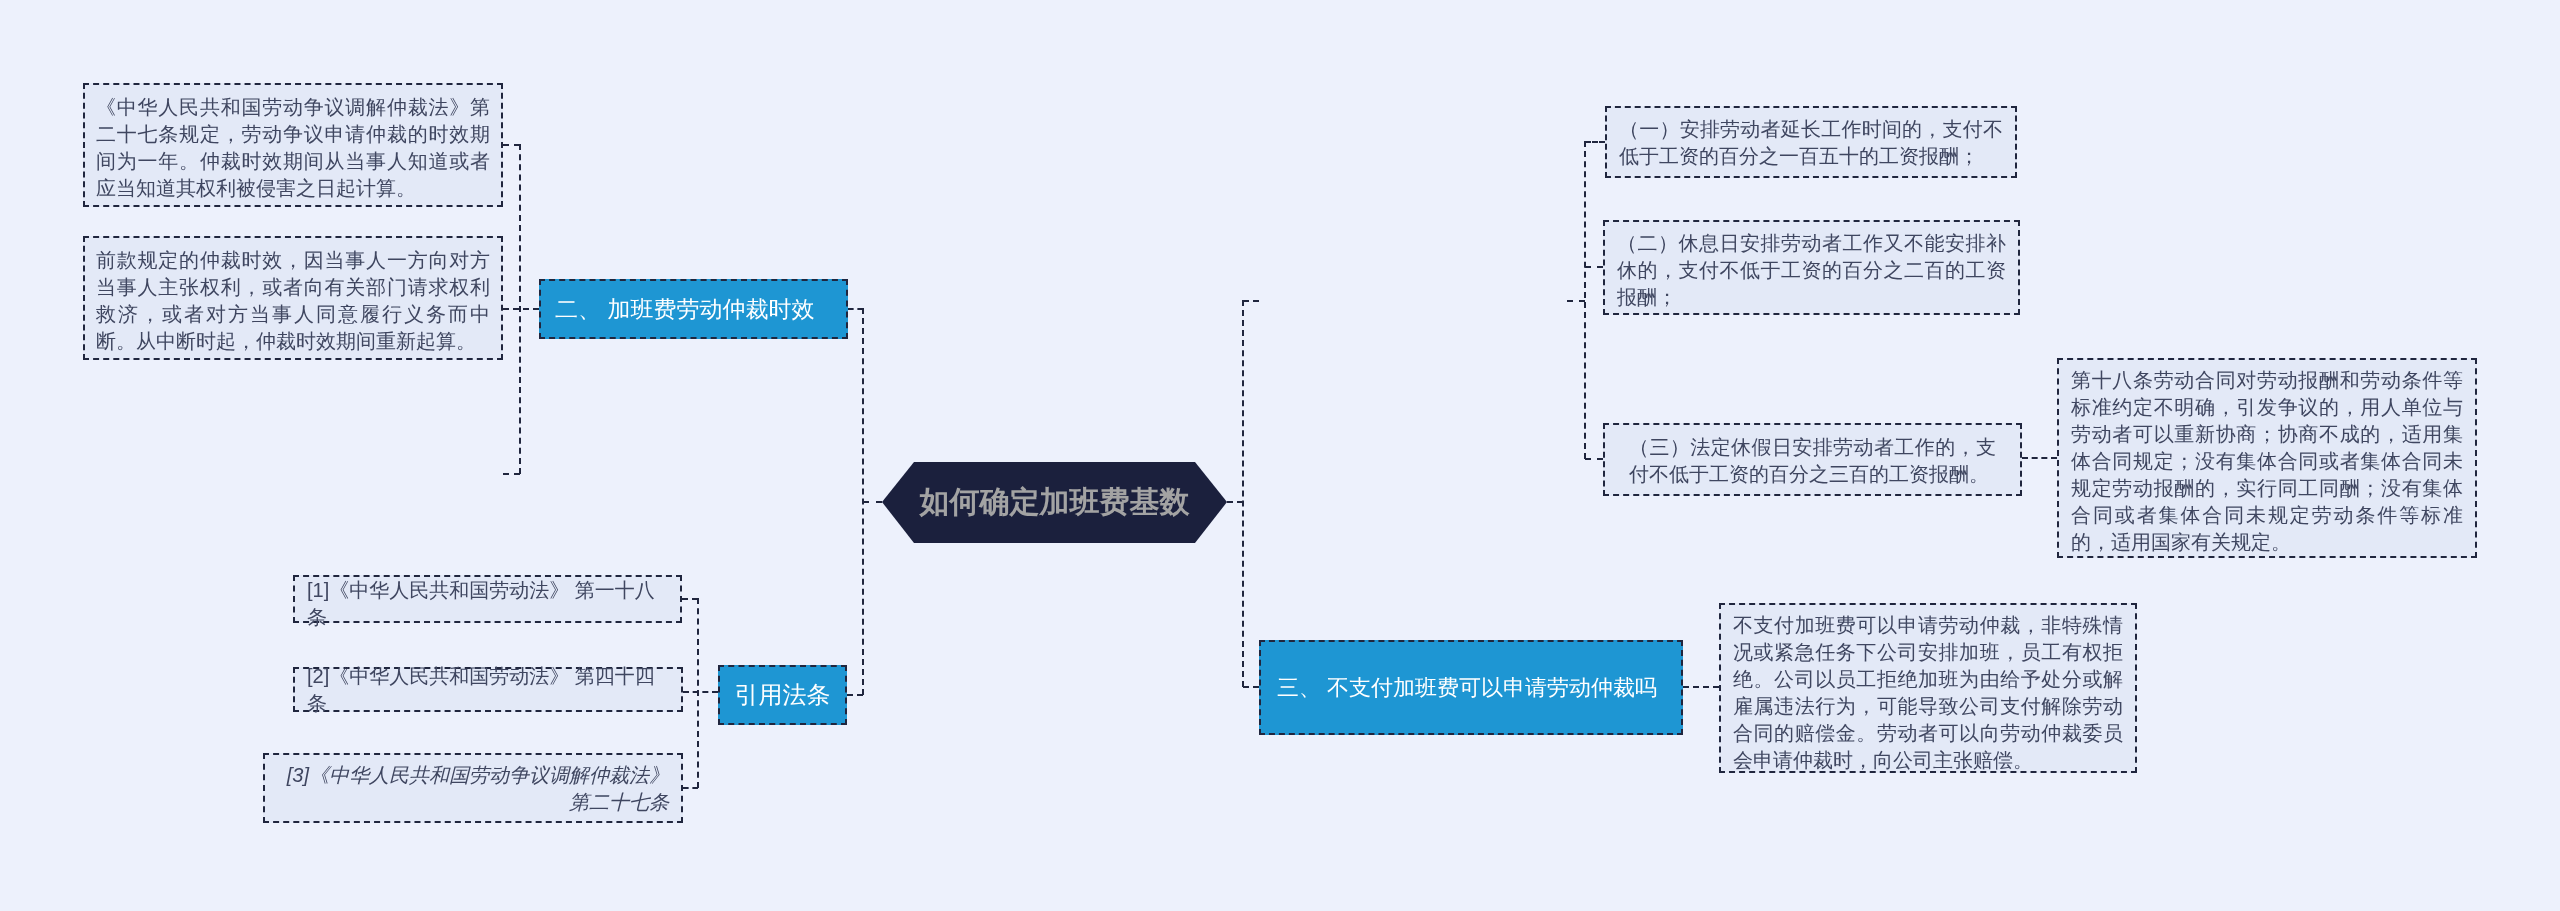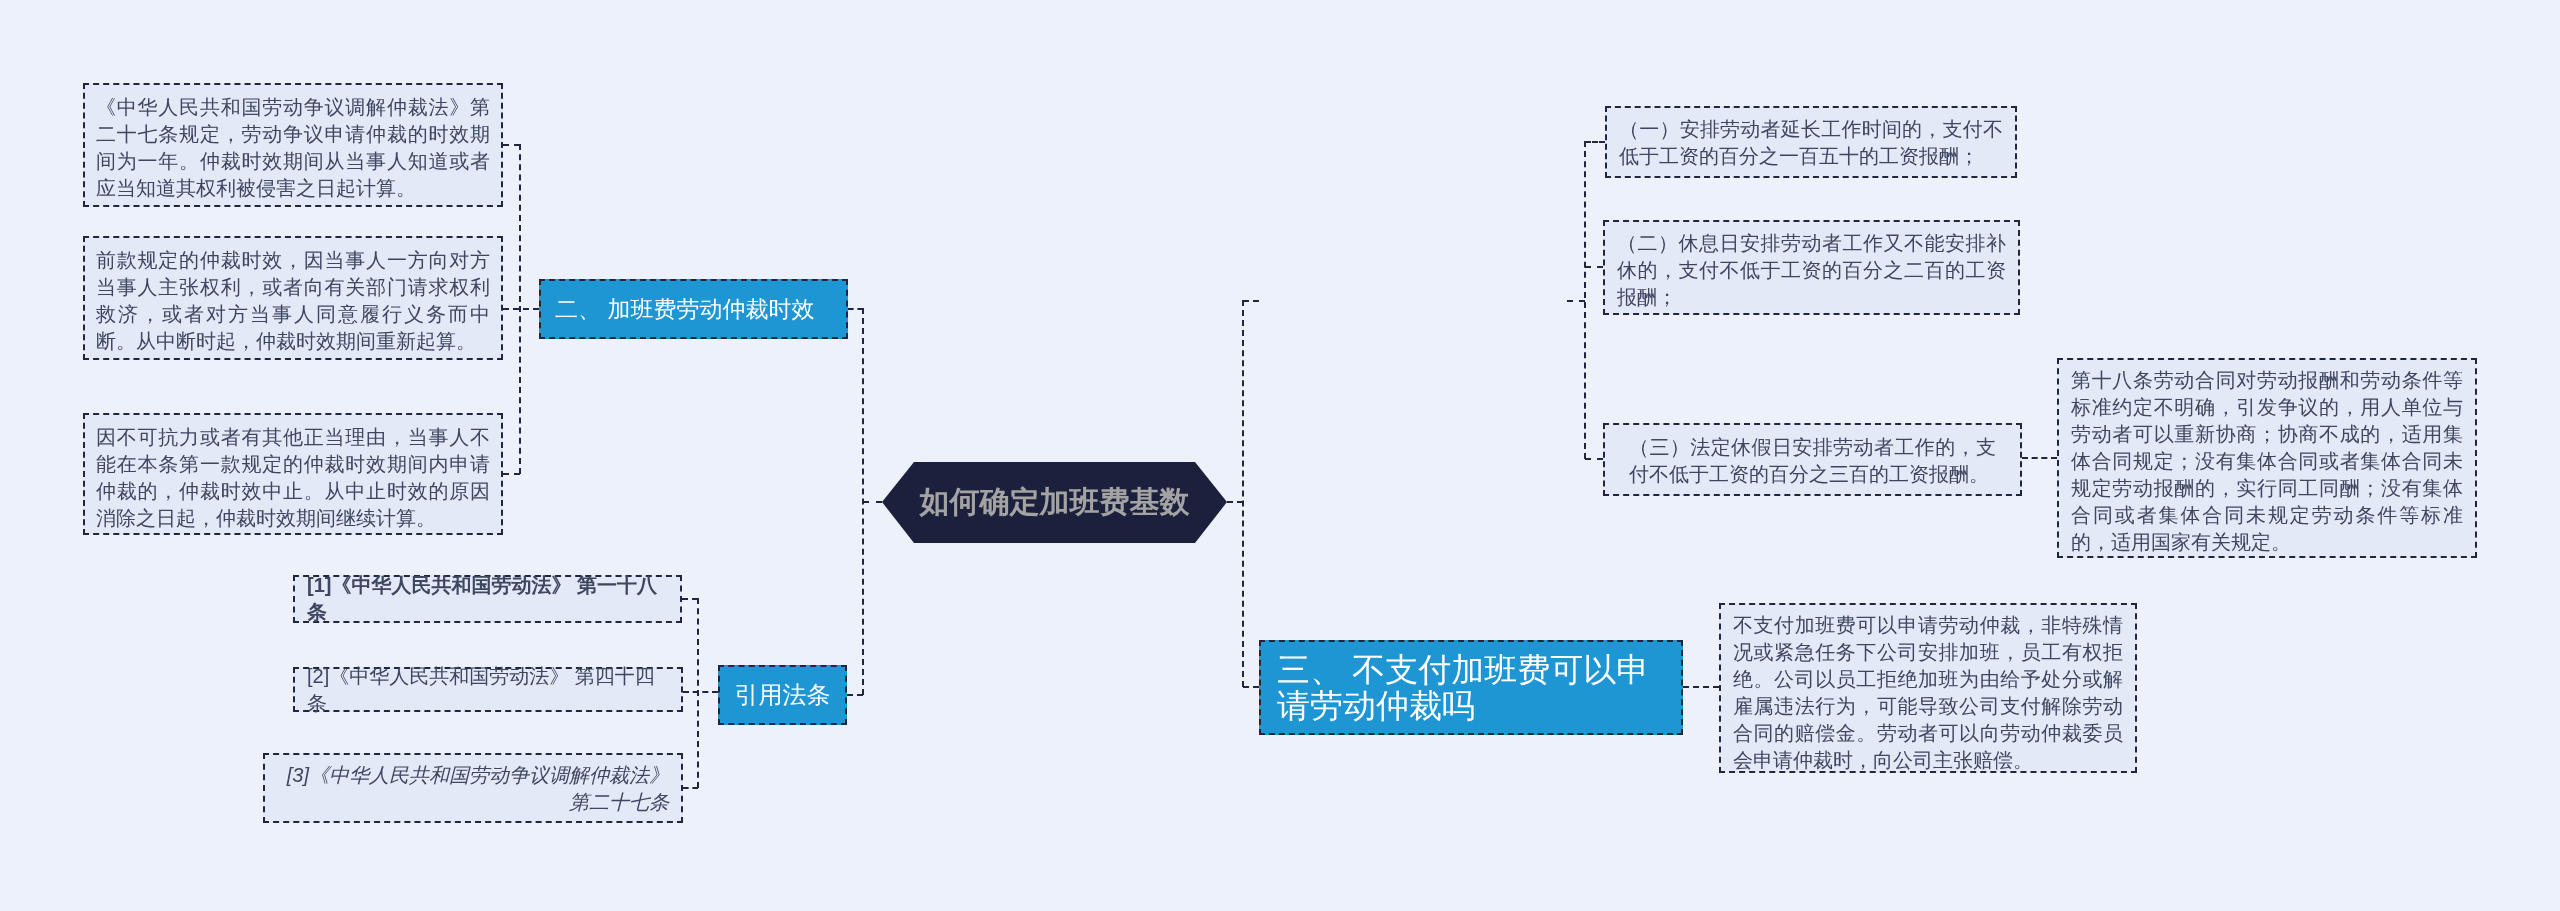--- a/index.html
+++ b/index.html
@@ -5,35 +5,35 @@
   html,body{margin:0;padding:0;}
   body{width:2560px;height:911px;background:#edf1fc;font-family:"Liberation Sans",sans-serif;}
   .canvas{position:relative;width:2560px;height:911px;background:#edf1fc;overflow:hidden;}
 
   
   .dbox{position:absolute;background:#e3e9f7;border:2px dashed #20263e;color:#3f4660;
         font-size:20px;line-height:27px;text-align:justify;padding:9px 11px;box-sizing:border-box;}
   .b-l1{left:83px;top:83px;width:420px;height:124px;}
   .b-l2{left:83px;top:236px;width:420px;height:124px;}
   .b-l3{left:83px;top:413px;width:420px;height:122px;}
-  .b-cit1{left:293px;top:575px;width:389px;height:48px;display:flex;align-items:center;padding:0 12px;text-align:left;font-weight:bold;}
+  .b-cit1{left:293px;top:575px;width:389px;height:48px;display:flex;align-items:flex-start;padding:0 12px;text-align:left;}
   .b-cit2{left:293px;top:667px;width:390px;height:45px;display:flex;align-items:center;padding:0 12px;text-align:left;}
   .b-cit3{left:263px;top:753px;width:420px;height:70px;padding:7px 12px;text-align:right;font-style:italic;}
   .b-r1{left:1605px;top:106px;width:412px;height:72px;padding:8px 12px;}
   .b-r2{left:1603px;top:220px;width:417px;height:95px;padding:8px 12px;}
   .b-r3{left:1603px;top:423px;width:419px;height:73px;padding:9px 24px;}
   .b-law{left:2057px;top:358px;width:420px;height:200px;padding:7px 12px;}
   .b-note{left:1719px;top:603px;width:418px;height:170px;padding:7px 12px;}
 
   
   .node{position:absolute;background:#1e96d3;border:2px dashed #20263e;color:#ffffff;
         display:flex;align-items:center;box-sizing:border-box;}
   .n-one{left:1259px;top:270px;width:308px;height:62px;font-size:23px;padding:0 14px;}
   .n-two{left:539px;top:279px;width:309px;height:60px;font-size:23px;padding:0 14px;text-align:center;}
-  .n-three{left:1259px;top:640px;width:424px;height:95px;font-size:33px;line-height:36px;padding:0 16px;}
+  .n-three{left:1259px;top:640px;width:424px;height:95px;font-size:22px;line-height:36px;padding:0 16px;}
   .n-cite{left:718px;top:665px;width:129px;height:60px;font-size:24px;padding:0 10px;justify-content:center;}
 
   
   .center-node{position:absolute;left:882px;top:462px;width:345px;height:81px;background:#1b203d;color:#a3a3a3;
         font-size:30px;font-weight:600;display:flex;align-items:center;justify-content:center;
         clip-path:polygon(32px 0,313px 0,345px 40px,313px 81px,32px 81px,0 40px);}
 
   
   .hl{position:absolute;height:0;border-top:2px dashed #20263e;}
   .vl{position:absolute;width:0;border-left:2px dashed #20263e;}
@@ -85,23 +85,20 @@
 
   <div class="node n-two">
     <span>二、 加班费劳动仲裁时效</span>
   </div>
   <div class="dbox b-l1">
     <span>《中华人民共和国劳动争议调解仲裁法》第二十七条规定，劳动争议申请仲裁的时效期间为一年。仲裁时效期间从当事人知道或者应当知道其权利被侵害之日起计算。</span>
   </div>
   <div class="dbox b-l2">
     <span>前款规定的仲裁时效，因当事人一方向对方当事人主张权利，或者向有关部门请求权利救济，或者对方当事人同意履行义务而中断。从中断时起，仲裁时效期间重新起算。</span>
   </div>
-  <div class="dbox b-l3">
-    <span>因不可抗力或者有其他正当理由，当事人不能在本条第一款规定的仲裁时效期间内申请仲裁的，仲裁时效中止。从中止时效的原因消除之日起，仲裁时效期间继续计算。</span>
-  </div>
 
   <div class="node n-cite">
     <span>引用法条</span>
   </div>
   <div class="dbox b-cit1">
     <span>[1]《中华人民共和国劳动法》 第一十八条</span>
   </div>
   <div class="dbox b-cit2">
     <span>[2]《中华人民共和国劳动法》 第四十四条</span>
   </div>

